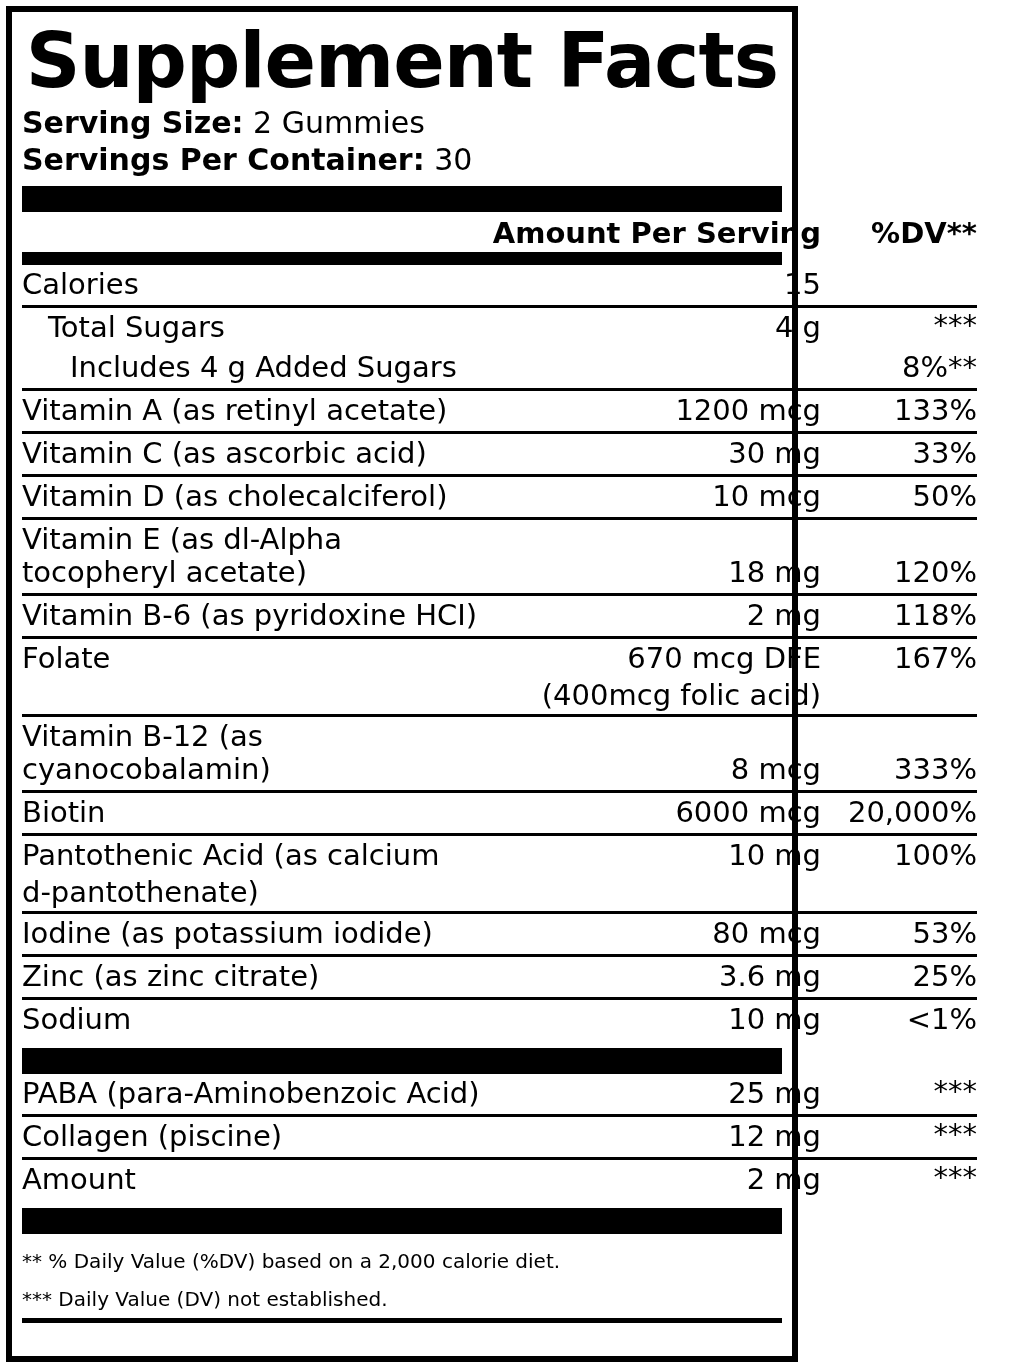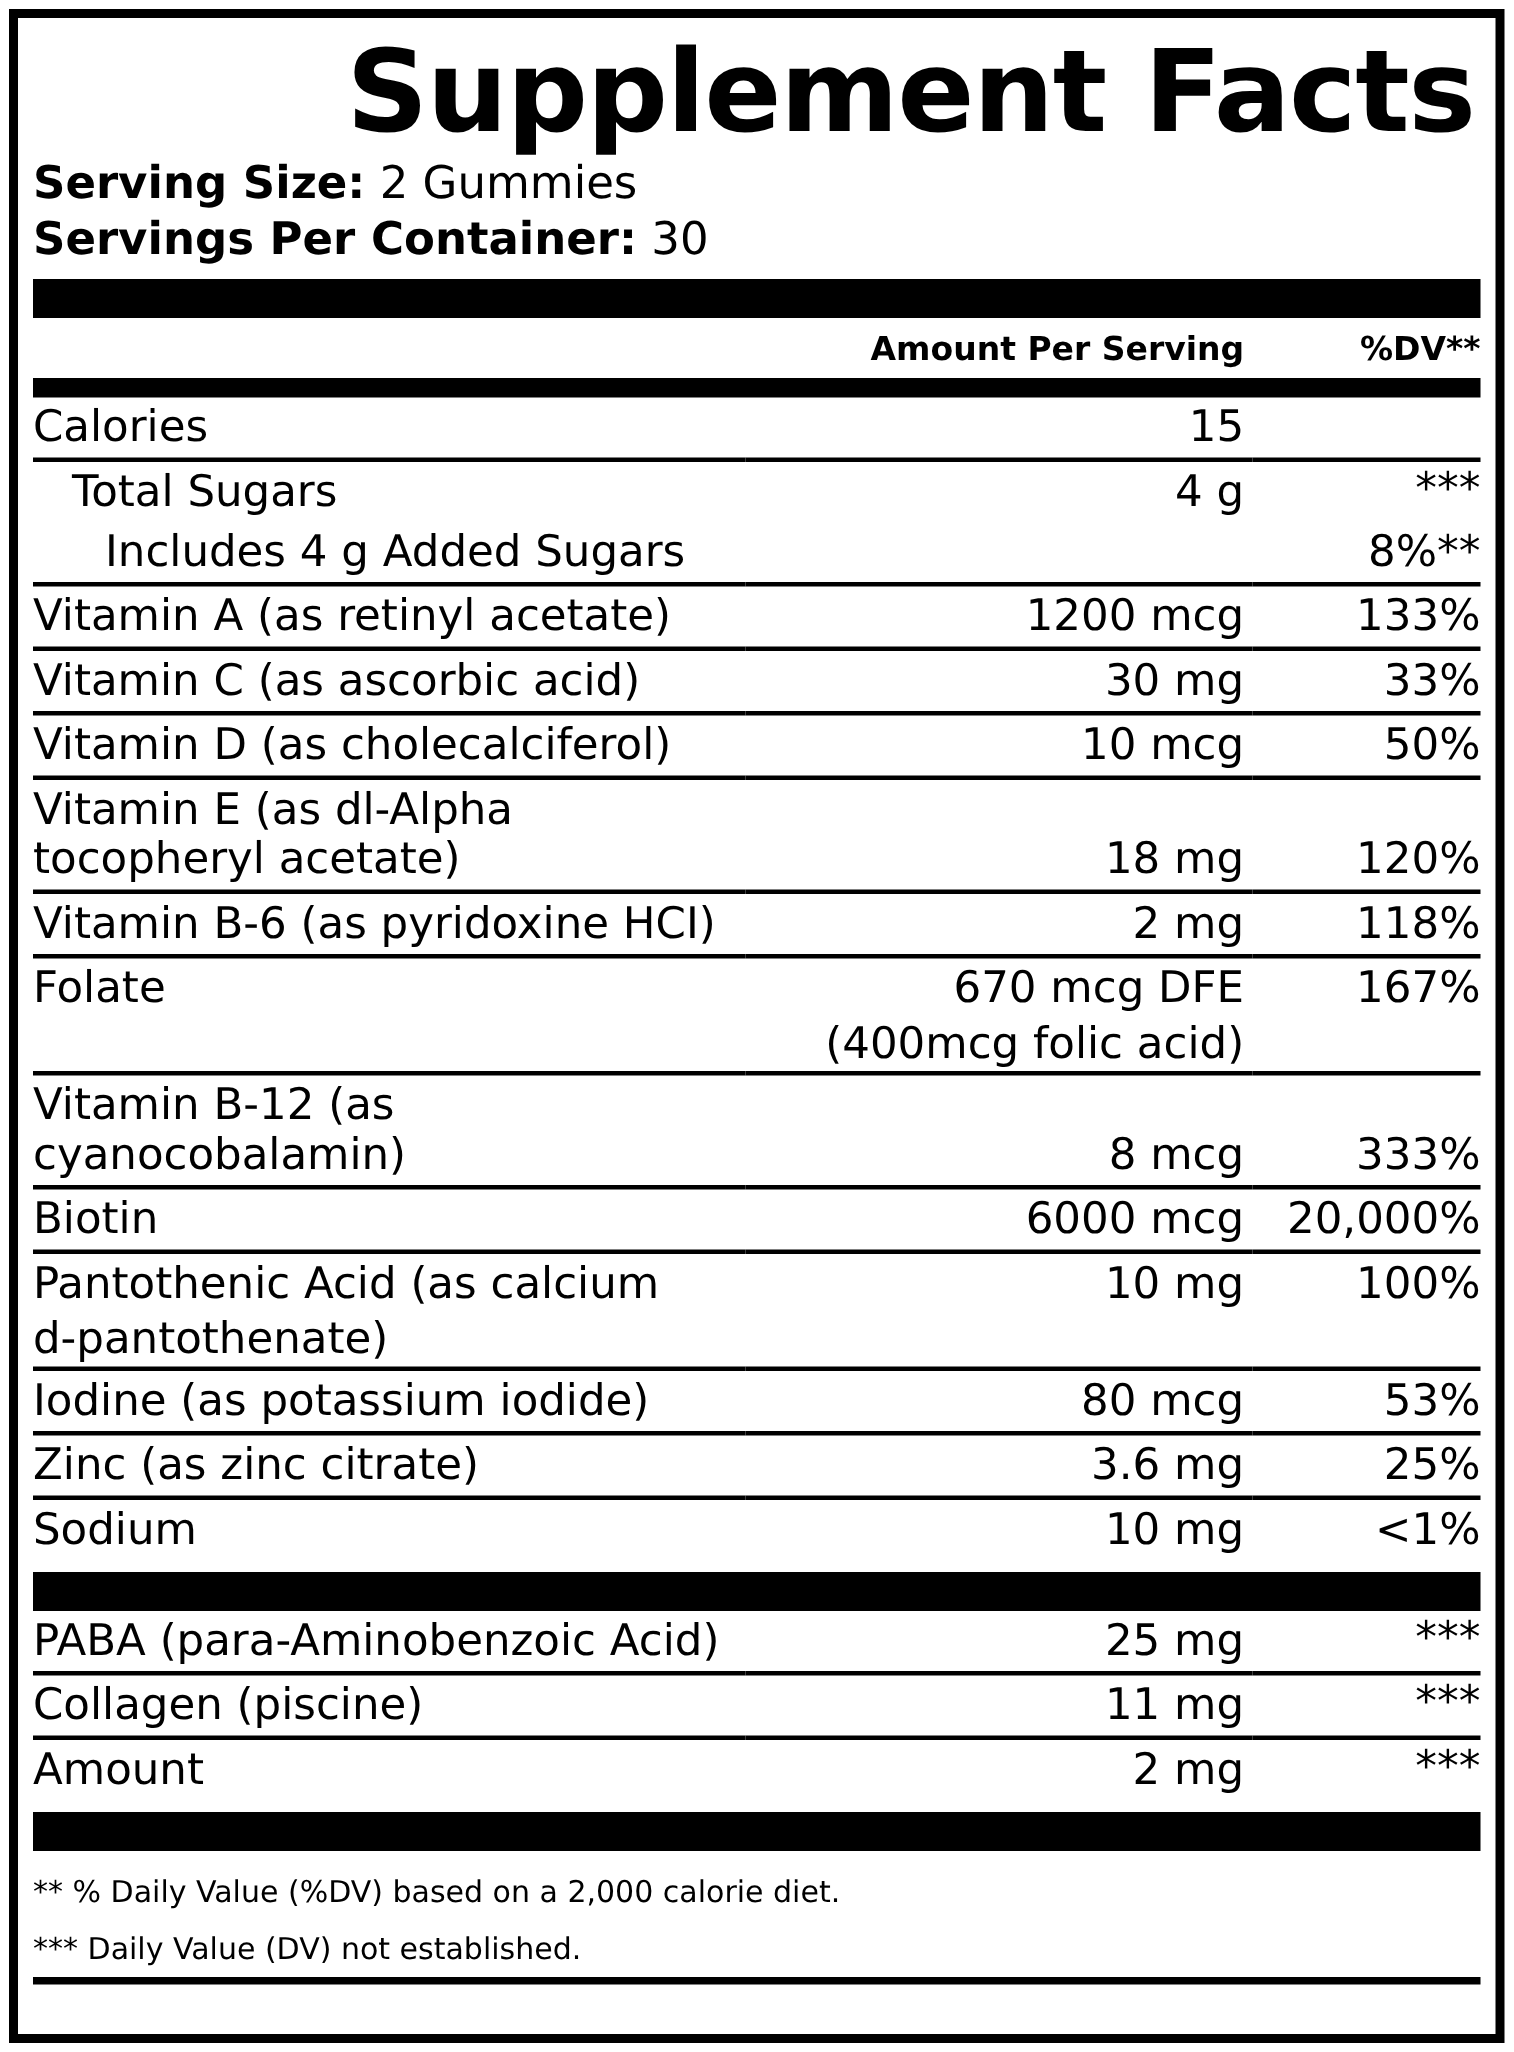--- a/index.html
+++ b/index.html
@@ -16,21 +16,21 @@
     height: 1368px;
     box-sizing: border-box;
     background: #ffffff;
     position: relative;
     overflow: hidden;
   }
   .panel {
     position: absolute;
     left: 6px;
     top: 6px;
-    width: 997px;
+    width: 792px;
     height: 1356px;
     box-sizing: border-box;
     border: 6px solid #000000;
     background: #ffffff;
     padding: 6px 10px 0 10px;
   }
   .title {
     font-family: "DejaVu Sans", sans-serif;
     font-weight: bold;
     font-size: 76px;
@@ -70,21 +70,21 @@
     font-size: 29px;
     line-height: 33px;
     padding: 3px 0 4px 0;
     vertical-align: bottom;
   }
   .col-name { width: 470px; }
   .col-amt  { width: 335px; }
   .col-dv   { width: 150px; }
   .hdr td {
     font-weight: bold;
-    font-size: 22px;
+    font-size: 29px;
     padding-bottom: 2px;
     padding-top: 5px;
   }
   .amt { text-align: right; padding-right: 6px; }
   .dv  { text-align: right; }
   .rule td {
     border-top: 3px solid #000000;
   }
   .name-indent1 { padding-left: 26px; }
   .name-indent2 { padding-left: 48px; }
@@ -265,21 +265,21 @@
           <col class="col-dv">
       </colgroup>
       <tbody>
         <tr>
           <td>PABA (para-Aminobenzoic Acid)</td>
           <td class="amt">25 mg</td>
           <td class="dv-stars">***</td>
         </tr>
         <tr class="rule">
           <td>Collagen (piscine)</td>
-          <td class="amt">11 mg</td>
+          <td class="amt">12 mg</td>
           <td class="dv-stars">***</td>
         </tr>
         <tr class="rule">
           <td>Amount</td>
           <td class="amt">2 mg</td>
           <td class="dv-stars">***</td>
         </tr>
       </tbody>
     </table>
 

